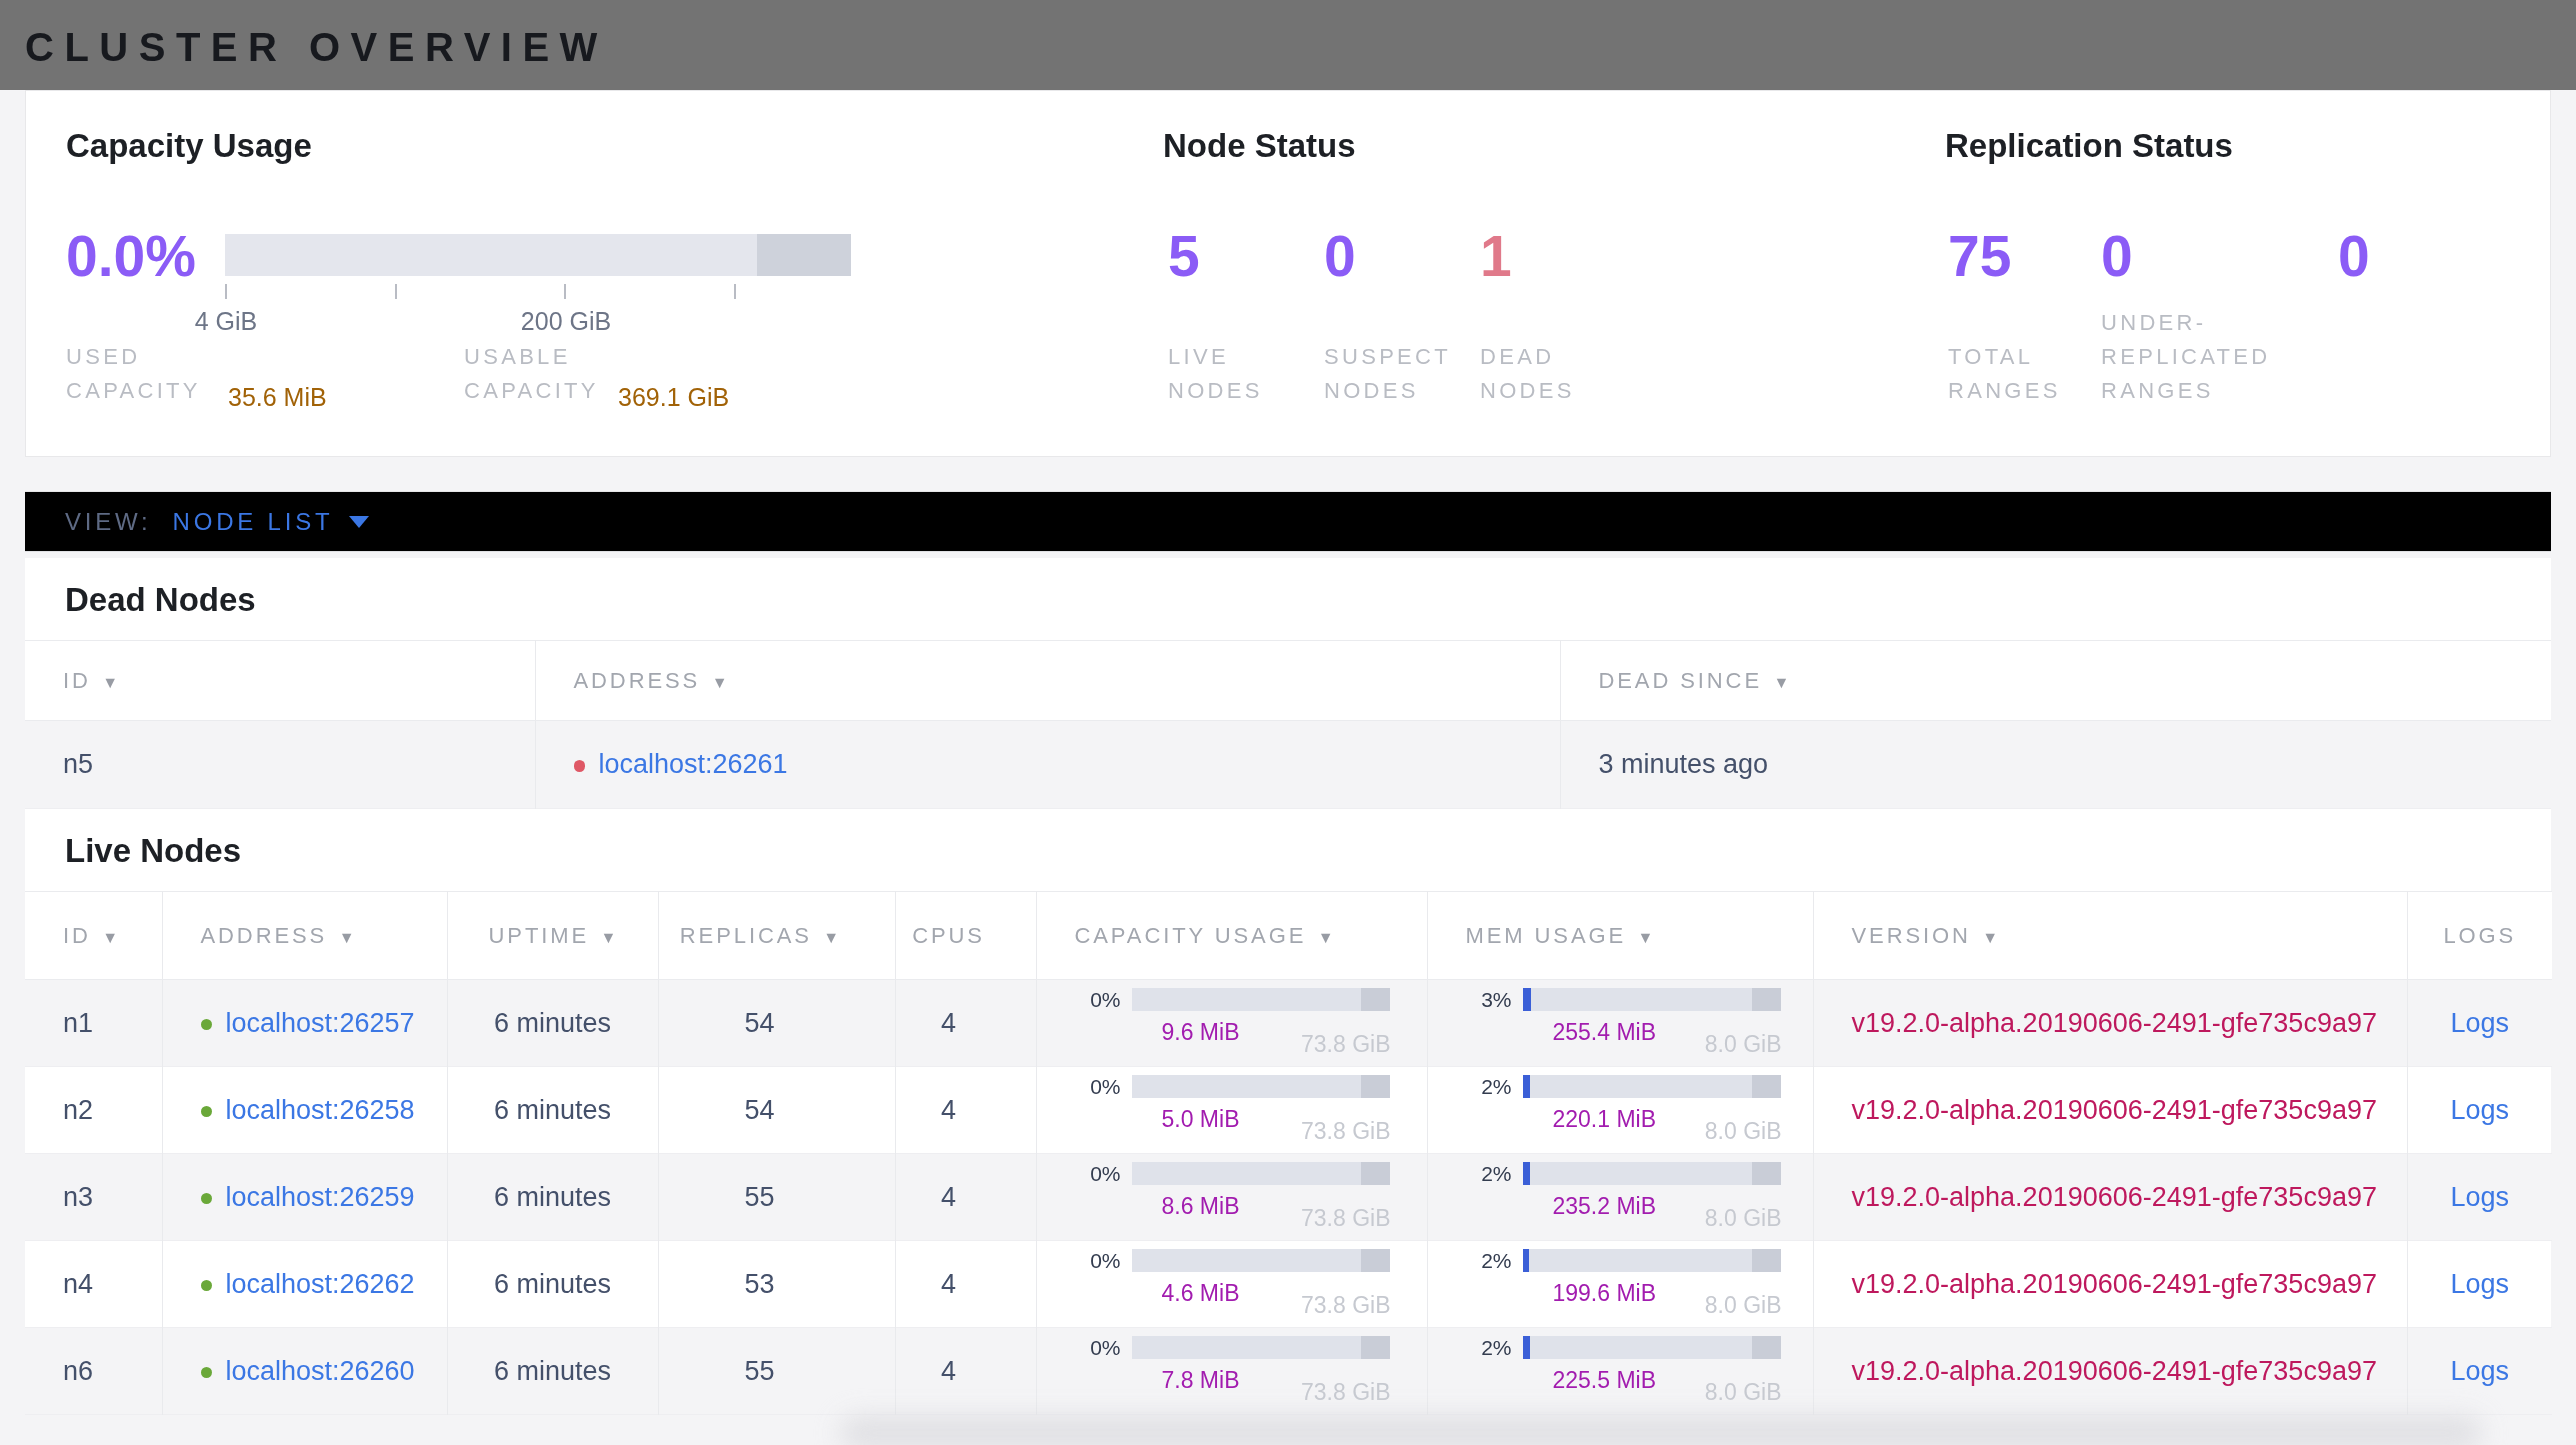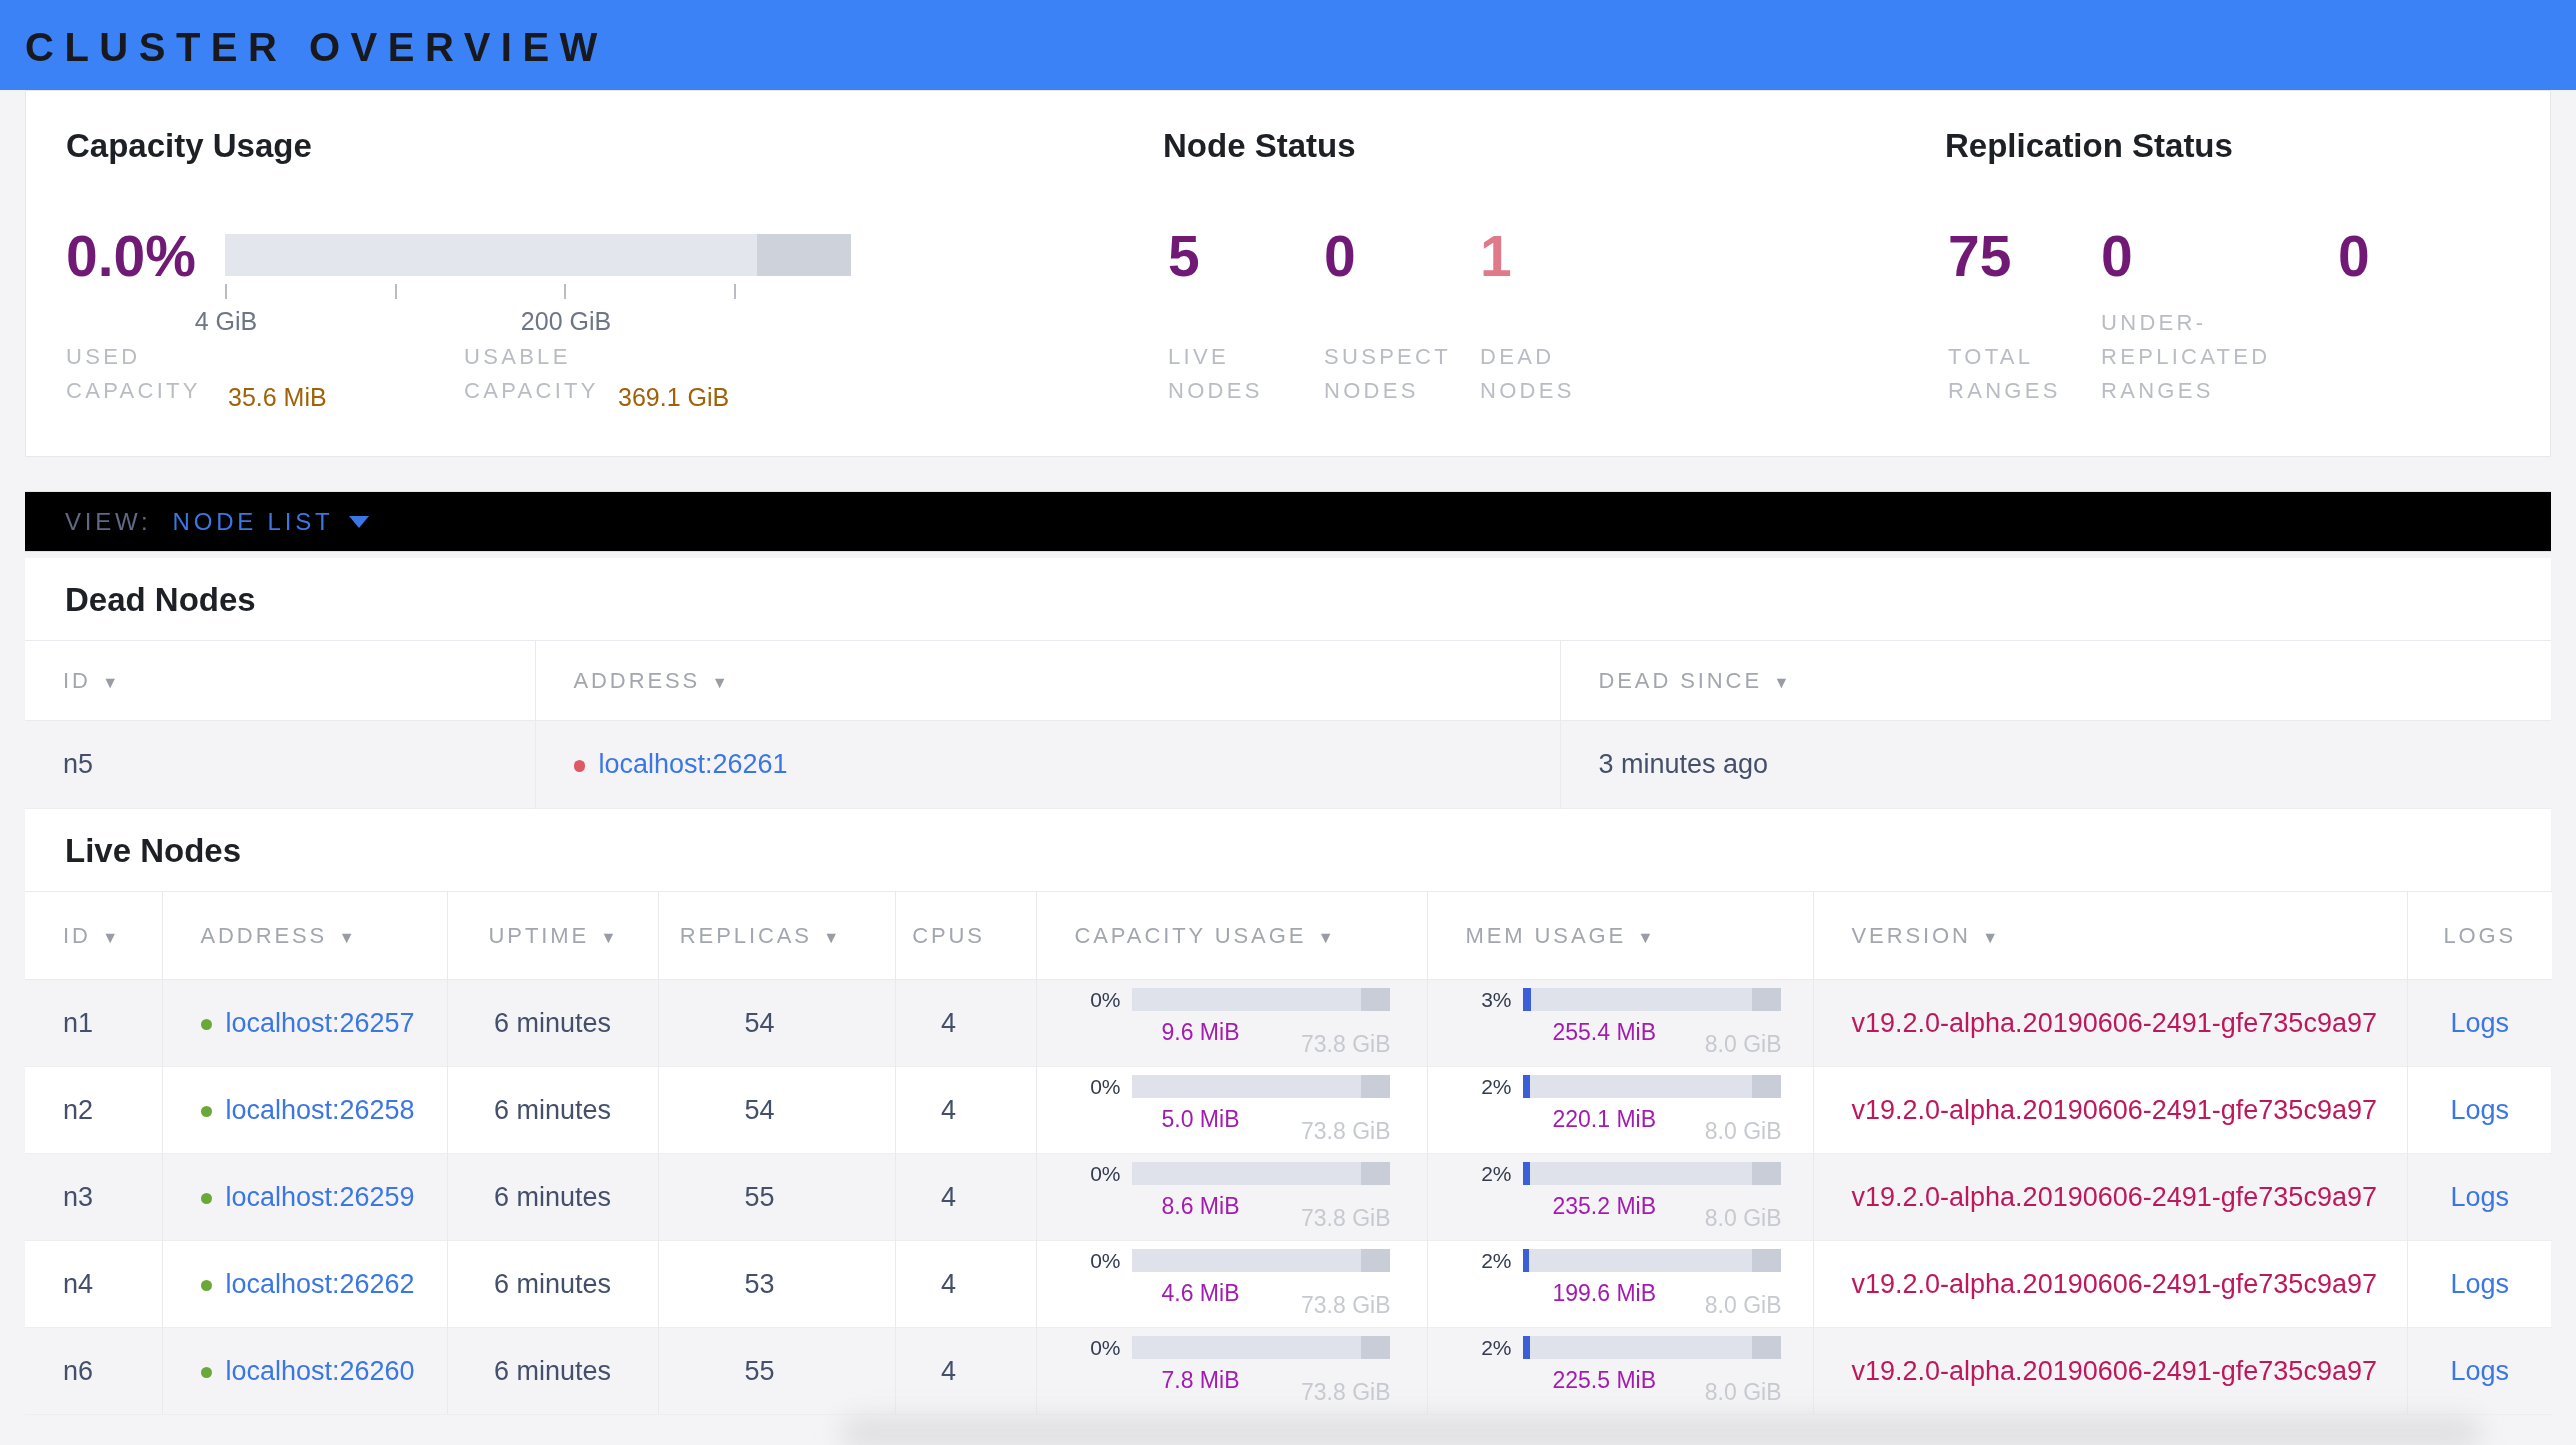--- a/index.html
+++ b/index.html
@@ -8,21 +8,21 @@
     font-family: "Liberation Sans", sans-serif;
     background: #f4f4f6;
     color: #44506a;
     overflow: hidden;
   }
   .page { position: relative; width: 2576px; height: 1446px; }
 
   
   .top-band {
     position: absolute; left: 0; top: 0; width: 2576px; height: 90px;
-    background: #3b82f6;
+    background: #737373;
   }
   .page-title {
     position: absolute; left: 25px; top: 25px;
     font-size: 40px; font-weight: bold; letter-spacing: 10.5px;
     color: #17191e;
   }
 
   
   .summary-card {
     position: absolute; left: 25px; top: 90px; width: 2526px; height: 367px;
@@ -31,21 +31,21 @@
   .card-title {
     position: absolute; top: 36px;
     font-size: 33px; font-weight: bold; color: #1d2025;
   }
   .t-cap  { left: 40px; }
   .t-node { left: 1137px; }
   .t-repl { left: 1919px; }
 
   .big-num {
     position: absolute; top: 132px;
-    font-size: 57px; font-weight: bold; color: #701a75;
+    font-size: 57px; font-weight: bold; color: #8b5cf6;
   }
   .big-num.danger { color: #e0798a; }
 
   .stat-label {
     position: absolute; bottom: 48px;
     font-size: 22px; letter-spacing: 3.3px; line-height: 34px;
     color: #b9bcc3; text-transform: uppercase;
   }
 
   

